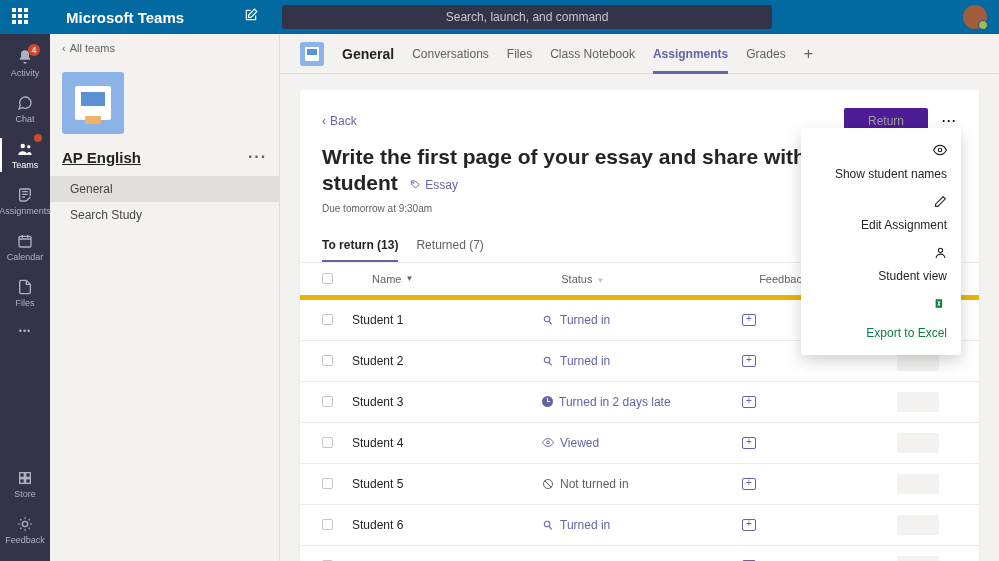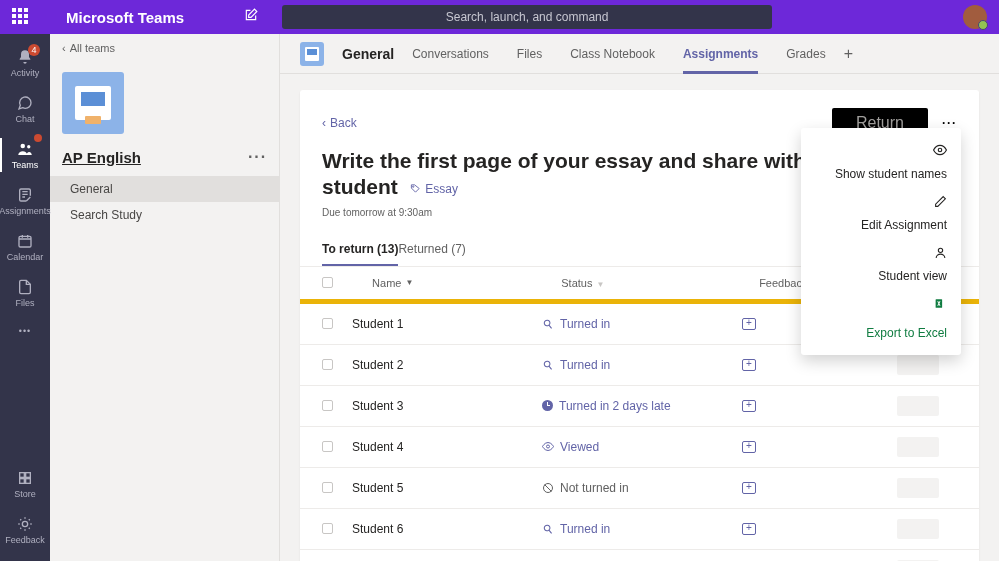--- a/index.html
+++ b/index.html
@@ -1,19 +1,19 @@
 <!DOCTYPE html>
 <html><head>
 <meta charset="utf-8">
 <style>
   * { box-sizing: border-box; margin: 0; padding: 0; font-family: "Segoe UI", -apple-system, sans-serif; }
   body { width: 999px; height: 561px; overflow: hidden; background: #f3f2f1; display: flex; flex-direction: column; }
 
   
-  .topbar { height: 34px; background: #6d28d9; display: flex; align-items: center; padding: 0 12px; color: #fff; }
+  .topbar { height: 34px; background: #0369a1; display: flex; align-items: center; padding: 0 12px; color: #fff; }
   .waffle { width: 18px; height: 18px; display: grid; grid-template-columns: repeat(3,4px); grid-template-rows: repeat(3,4px); gap: 2px; margin-right: 36px; }
   .waffle span { background: #fff; width: 4px; height: 4px; }
   .app-title { font-size: 15px; font-weight: 600; flex: 0 0 auto; }
   .compose-icon { margin-left: 60px; margin-right: 16px; }
   .searchbox { flex: 0 0 490px; height: 24px; background: #33344a; border-radius: 3px; display: flex; align-items: center; justify-content: center; font-size: 12px; color: #c7c7d1; margin-left: 8px; }
   .spacer { flex: 1; }
   .avatar { width: 24px; height: 24px; border-radius: 50%; background: #a15c3e; position: relative; }
   .avatar::after { content: ""; position: absolute; right: -1px; bottom: -1px; width: 8px; height: 8px; background: #92c353; border-radius: 50%; border: 1px solid #464775; }
 
   
@@ -42,40 +42,40 @@
   .chan-item.bold { font-weight: 600; color: #252423; }
   .chan-badge { margin-left: auto; background: #cc4a31; color: #fff; width: 14px; height: 14px; border-radius: 50%; font-size: 9px; display: flex; align-items: center; justify-content: center; }
 
   
   .main { flex: 1; display: flex; flex-direction: column; background: #f3f2f1; min-width: 0; }
   .main-header { height: 40px; display: flex; align-items: center; padding: 0 20px; gap: 18px; border-bottom: 1px solid #e1dfdd; background: #f3f2f1; }
   .gen-icon { width: 24px; height: 24px; background: #8cb3e8; border-radius: 3px; display:flex; align-items:center; justify-content:center; }
   .gen-icon-inner { width:14px; height:14px; background:#fff; border-radius:1px; position:relative; }
   .gen-icon-inner::after{content:"";position:absolute;left:2px;top:2px;right:2px;height:6px;background:#5b8fd6;}
   .gen-title { font-weight: 700; font-size: 14px; color: #252423; }
-  .main-tabs { display: flex; gap: 28px; font-size: 12px; color: #616161; align-items: center; height: 100%; }
+  .main-tabs { display: flex; gap: 18px; font-size: 12px; color: #616161; align-items: center; height: 100%; }
   .main-tab { height: 100%; display: flex; align-items: center; cursor: pointer; }
   .main-tab.active { color: #6264a7; font-weight: 600; position: relative; }
   .main-tab.active::after { content: ""; position: absolute; left: 0; right: 0; bottom: -1px; height: 3px; background: #6264a7; }
   .add-tab { font-size: 16px; color: #616161; cursor: pointer; }
 
   .content-scroll { flex: 1; overflow: auto; padding: 16px 20px 8px 20px; }
   .card { background: #fff; border-radius: 3px; box-shadow: 0 1px 2px rgba(0,0,0,0.08); position: relative; }
 
   .assign-head { padding: 18px 22px 14px 22px; }
   .back-row { display: flex; align-items: center; margin-bottom: 10px; }
   .back-link { color: #6264a7; font-size: 12px; display: flex; align-items: center; gap: 4px; cursor: pointer; }
-  .return-btn { margin-left: auto; background: #000000; color: #a19f9d; font-size: 16px; padding: 6px 24px; border-radius: 2px; }
+  .return-btn { margin-left: auto; background: #4c1d95; color: #a19f9d; font-size: 12px; padding: 6px 24px; border-radius: 2px; }
   .more-btn { margin-left: 14px; font-weight: bold; letter-spacing: 1px; cursor: pointer; font-size: 12px; }
 
   .assign-title { font-size: 21px; font-weight: 700; color: #252423; max-width: 340px; line-height: 1.25; }
   .tag { display: inline-flex; align-items: center; gap: 4px; color: #6264a7; font-size: 12px; margin-left: 8px; cursor: pointer; }
   .due { font-size: 10px; color: #616161; margin-top: 6px; }
 
-  .sub-tabs { display: flex; padding: 10px 22px 0 22px; font-size: 12px; color: #616161; border-bottom: 1px solid #edebe9; }
+  .sub-tabs { display: flex; gap: 18px; padding: 10px 22px 0 22px; font-size: 12px; color: #616161; border-bottom: 1px solid #edebe9; }
   .sub-tab { padding-bottom: 8px; cursor: pointer; }
   .sub-tab.active { color: #252423; font-weight: 600; border-bottom: 2px solid #6264a7; }
 
   .tbl-head { display: flex; padding: 10px 22px; font-size: 11px; color: #616161; border-bottom: 5px solid #eab308; align-items: center; gap: 24px; }
   .col-check { width: 30px; }
   .col-name { width: 190px; display:flex; align-items:center; gap:4px; }
   .col-status { width: 200px; display:flex; align-items:flex-end; gap:4px; }
   .col-feedback { width: 140px; }
   .col-score { margin-left: auto; text-align: right; width: 60px; }
   .sort-arrow { font-size: 8px; color: #616161; }

